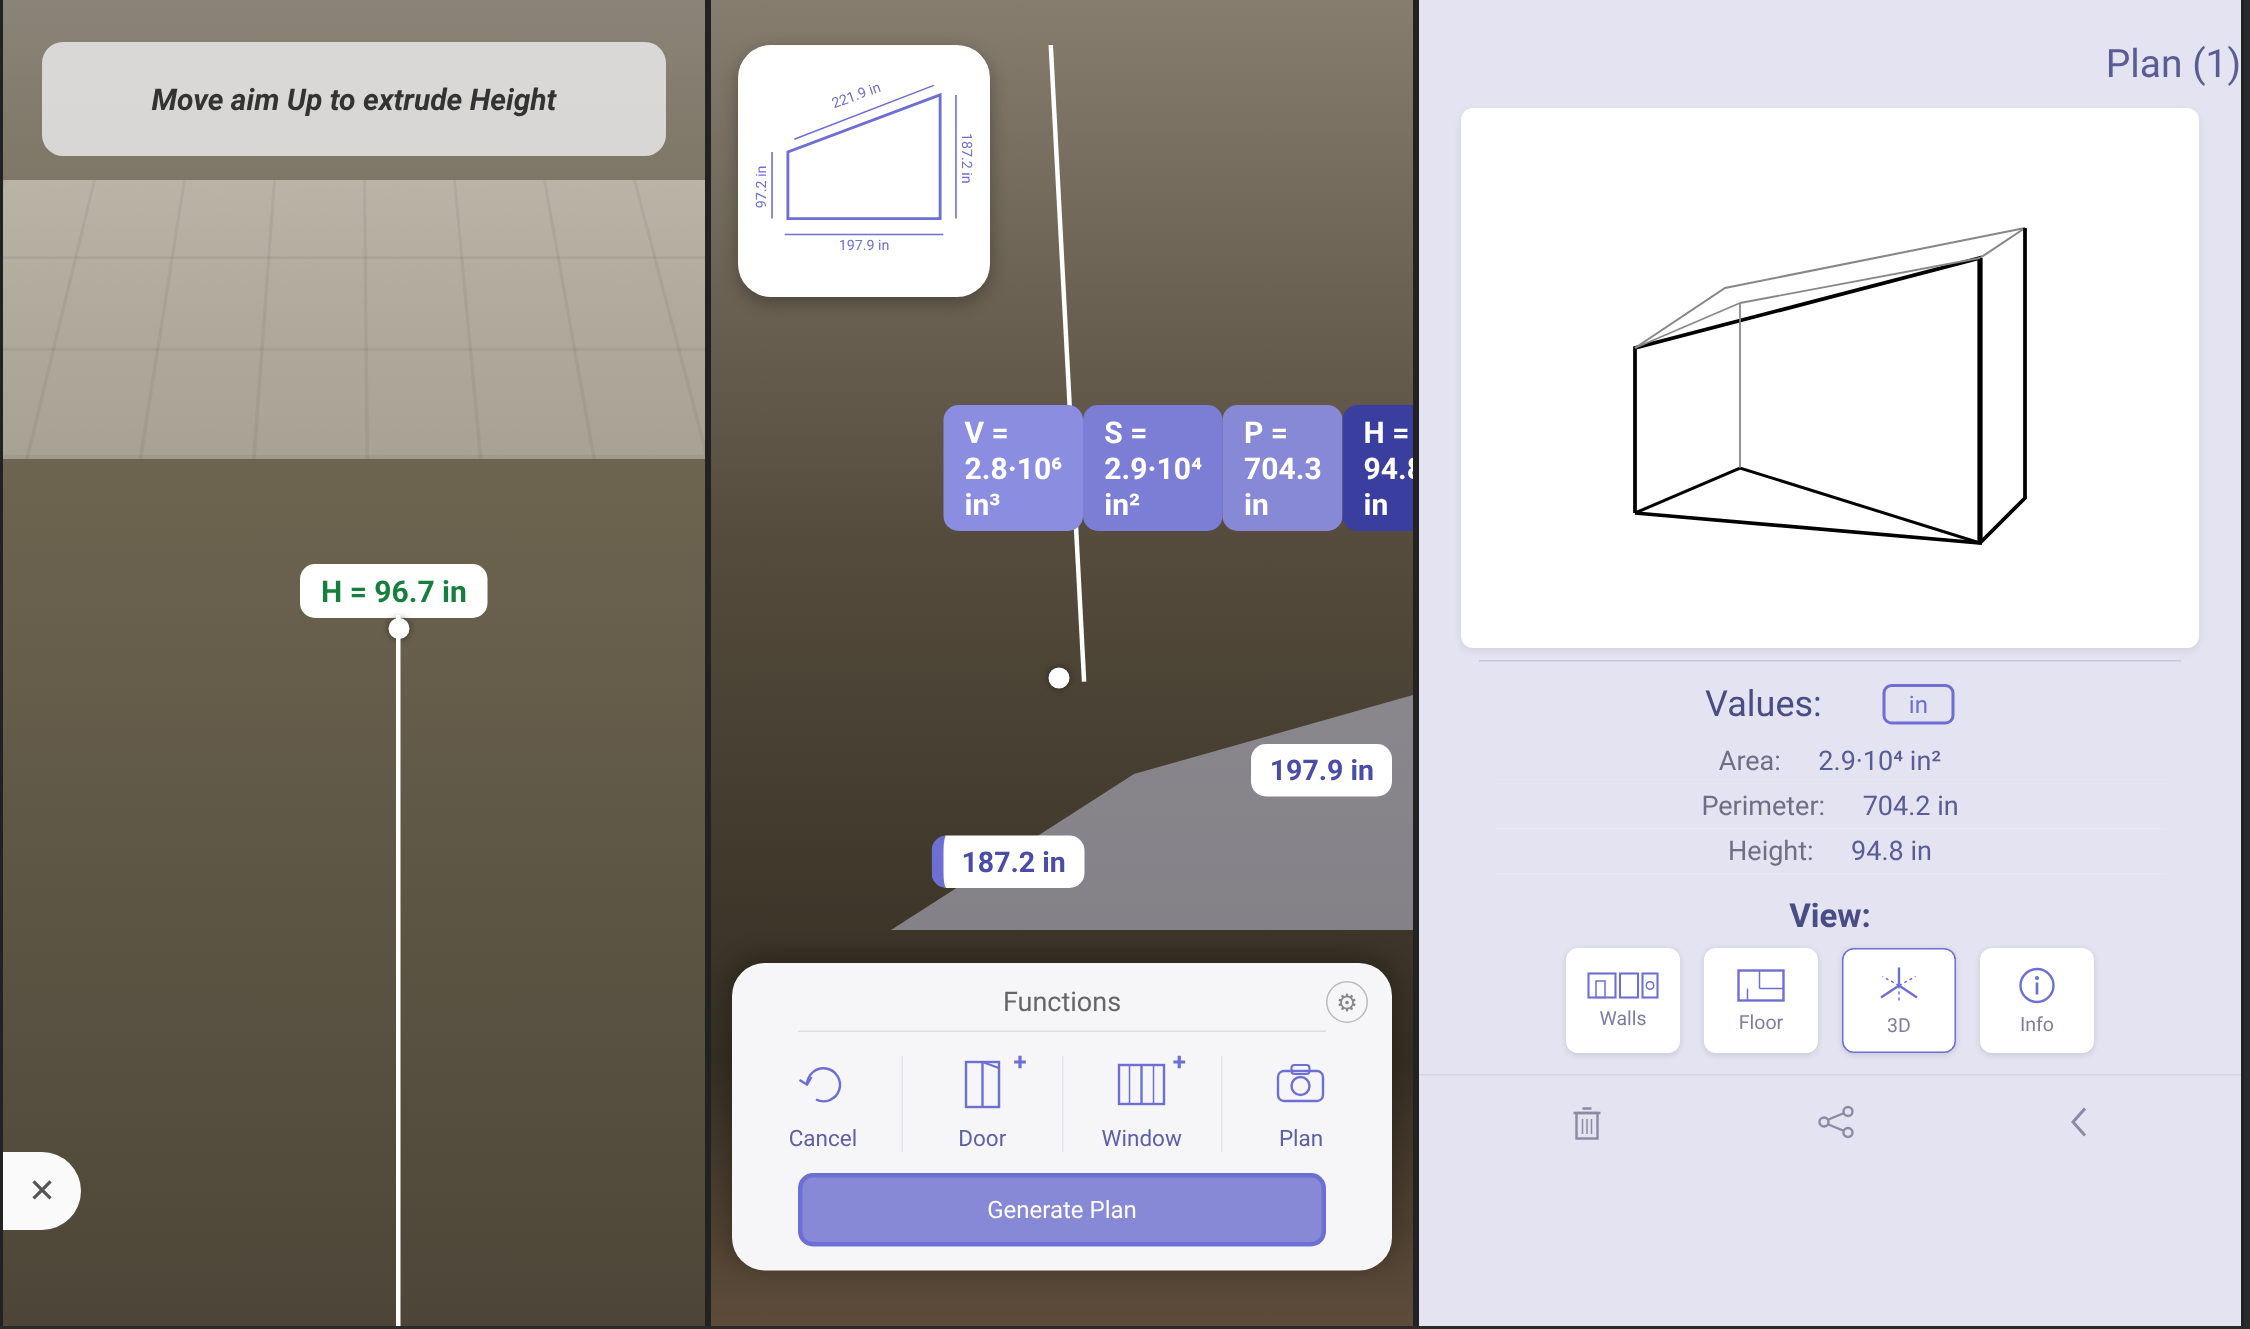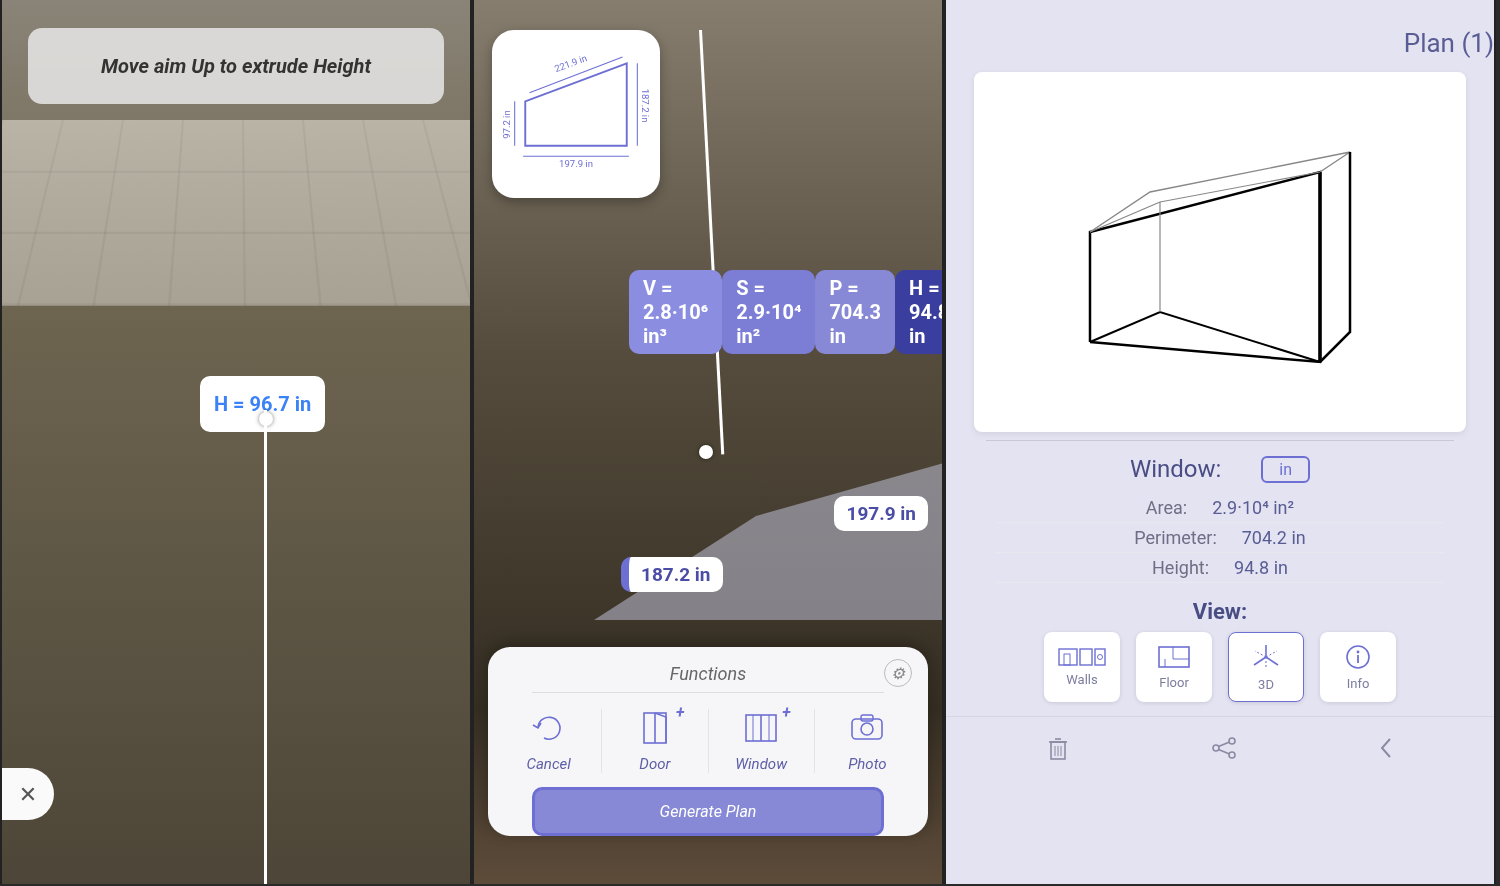--- a/index.html
+++ b/index.html
@@ -53,24 +53,24 @@
     position: absolute;
     width: 14px; height: 14px;
     background: #fff; border-radius: 50%;
     box-shadow: 0 0 4px rgba(0,0,0,0.5);
   }
   .height-badge {
     position: absolute;
     top: 376px; left: 198px;
     background: #fff;
     border-radius: 10px;
-    padding: 16px 14px;
+    padding: 6px 14px;
     font-weight: 700;
     font-size: 20px;
-    color: #3b82f6;
+    color: #15803d;
   }
   .close-fab {
     position: absolute;
     bottom: 64px; left: 0;
     width: 52px; height: 52px;
     background: #fafafa;
     border-top-right-radius: 26px;
     border-bottom-right-radius: 26px;
     display: flex; align-items: center; justify-content: center;
     font-size: 22px; color: #555;
@@ -125,26 +125,25 @@
     font-weight: 700;
     font-size: 19px;
     color: #4a4da5;
   }
   .dim-badge.purple {
     background: #fff;
     border-left: 8px solid #6d6fd3;
   }
   .functions-panel {
     position: absolute;
-    bottom: 48px; left: 14px; right: 14px;
+    bottom: 37px; left: 14px; right: 14px;
     background: #f6f6f8;
     border-radius: 22px;
-    padding: 12px 8px 0;
+    padding: 12px 8px 16px;
     box-shadow: 0 -4px 16px rgba(0,0,0,0.3);
-    font-style: italic;
   }
   .fp-title {
     text-align: center;
     font-size: 18px;
     color: #666;
     padding: 4px 0 8px;
     position: relative;
   }
   .gear {
     position: absolute;
@@ -352,21 +351,21 @@
         <span>Window</span>
       </div>
       <div class="fp-item">
         <div class="fp-icon">
           <svg width="38" height="30" viewBox="0 0 38 30">
               <rect x="4" y="6" width="30" height="20" rx="4" fill="none" stroke="#6d6fd3" stroke-width="1.6"></rect>
               <circle cx="19" cy="16" r="6" fill="none" stroke="#6d6fd3" stroke-width="1.6"></circle>
               <rect x="13" y="2" width="12" height="6" rx="2" fill="none" stroke="#6d6fd3" stroke-width="1.4"></rect>
             </svg>
         </div>
-        <span>Photo</span>
+        <span>Plan</span>
       </div>
     </div>
     <div class="gen-btn">Generate Plan</div>
   </div>
 </div>
 
 <div class="panel panel3">
   <div class="p3-content">
     <div class="plan-title">Plan (1)</div>
     <div class="model-card">
@@ -376,21 +375,21 @@
         <polyline points="340,60 340,240 310,270" fill="none" stroke="#000" stroke-width="2.5"></polyline>
         <line x1="310" y1="80" x2="310" y2="270" stroke="#000" stroke-width="3.5"></line>
         <polyline points="80,250 150,220 310,270" fill="none" stroke="#000" stroke-width="2"></polyline>
         <line x1="150" y1="220" x2="150" y2="110" stroke="#888" stroke-width="1.2"></line>
         <line x1="150" y1="110" x2="310" y2="80" stroke="#888" stroke-width="1.2"></line>
         <line x1="150" y1="110" x2="80" y2="140" stroke="#888" stroke-width="1.2"></line>
       </svg>
     </div>
     <div class="divider-line"></div>
     <div class="values-title">
-      <span>Window:</span>
+      <span>Values:</span>
       <span class="unit-pill">in</span>
     </div>
     <div class="values-list">
       <div class="vrow">
           <span>Area:</span>
           <span>2.9·10⁴ in²</span>
         </div>
       <div class="vrow">
           <span>Perimeter:</span>
           <span>704.2 in</span>

